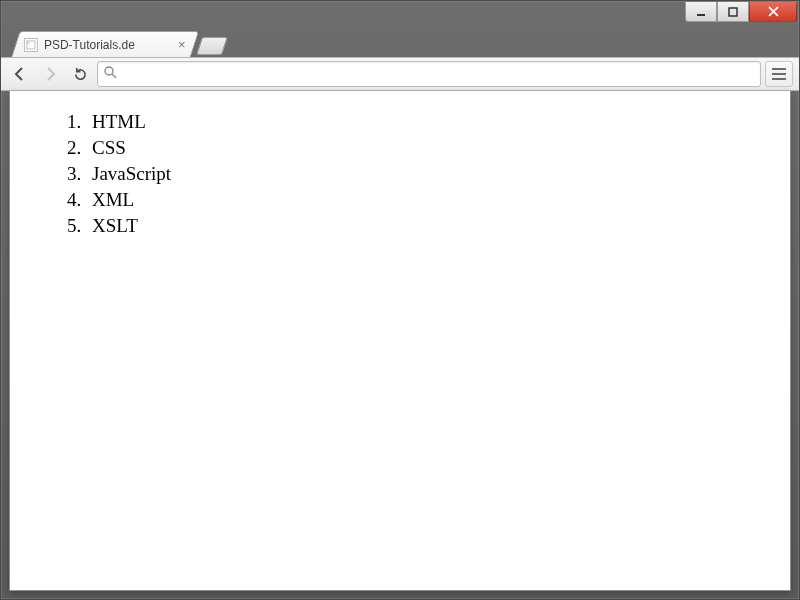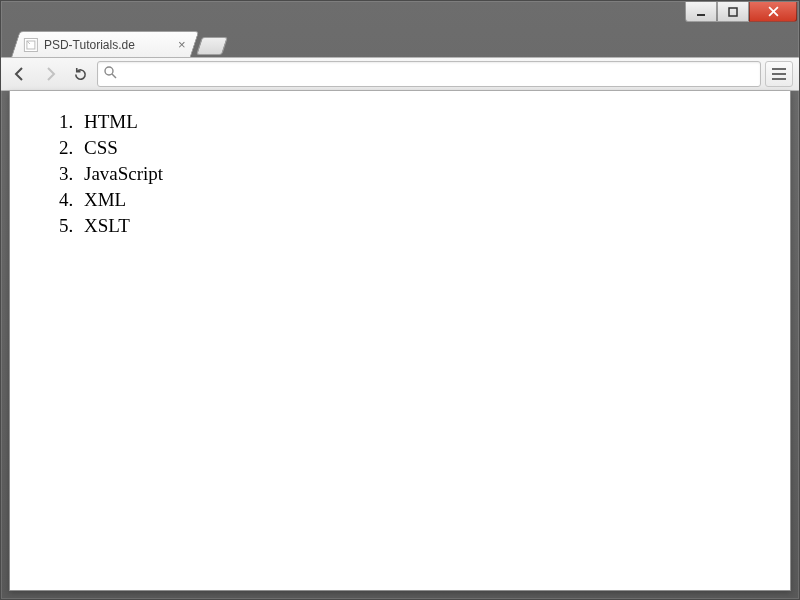--- a/index.html
+++ b/index.html
@@ -121,21 +121,21 @@
 
   .viewport {
     flex: 1; margin: 0 8px 8px 8px;
     background: #fff;
     border: 1px solid #8f8f8f;
     border-top: none;
     box-shadow: 0 2px 6px rgba(0,0,0,0.25);
     overflow: auto;
   }
   .page {
-    padding: 18px 10px;
+    padding: 18px 18px;
     font-family: "Times New Roman", Times, serif;
     font-size: 19px; color: #000;
   }
   .page ol { padding-left: 58px; }
   .page li { padding: 2px 0 2px 6px; }
 </style>
 </head>
 <body>
 
 <div class="window">

